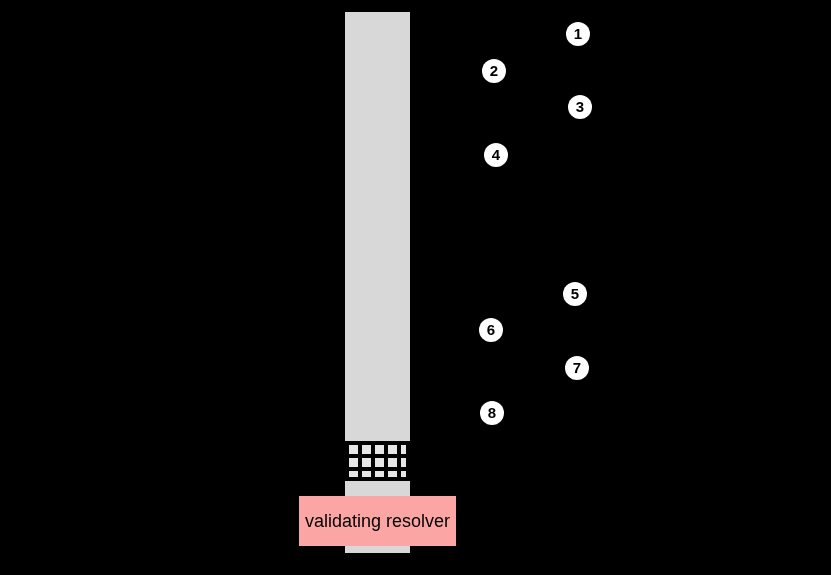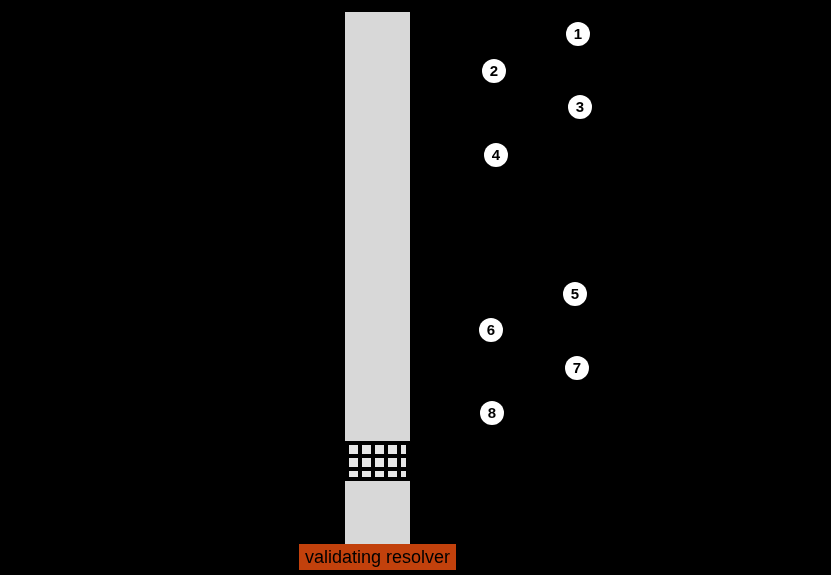--- a/index.html
+++ b/index.html
@@ -39,27 +39,26 @@
       repeating-linear-gradient(to bottom, #000000 0 4px, transparent 4px 13px);
     border-right: 4px solid #000000;
     border-bottom: 4px solid #000000;
     box-sizing: border-box;
   }
   
   .lifeline-label {
     position: absolute;
     left: 299px;
     top: 496px;
-    background: #c2410c;
+    background: #fca5a5;
     color: #000000;
     font-size: 18px;
     line-height: 26px;
-    padding: 0 6px;
+    padding: 12px 6px;
     white-space: nowrap;
-    margin-top: 48px;
   }
   
   .step-circle {
     position: absolute;
     width: 24px;
     height: 24px;
     border-radius: 50%;
     background: #ffffff;
     color: #000000;
     font-size: 15px;

